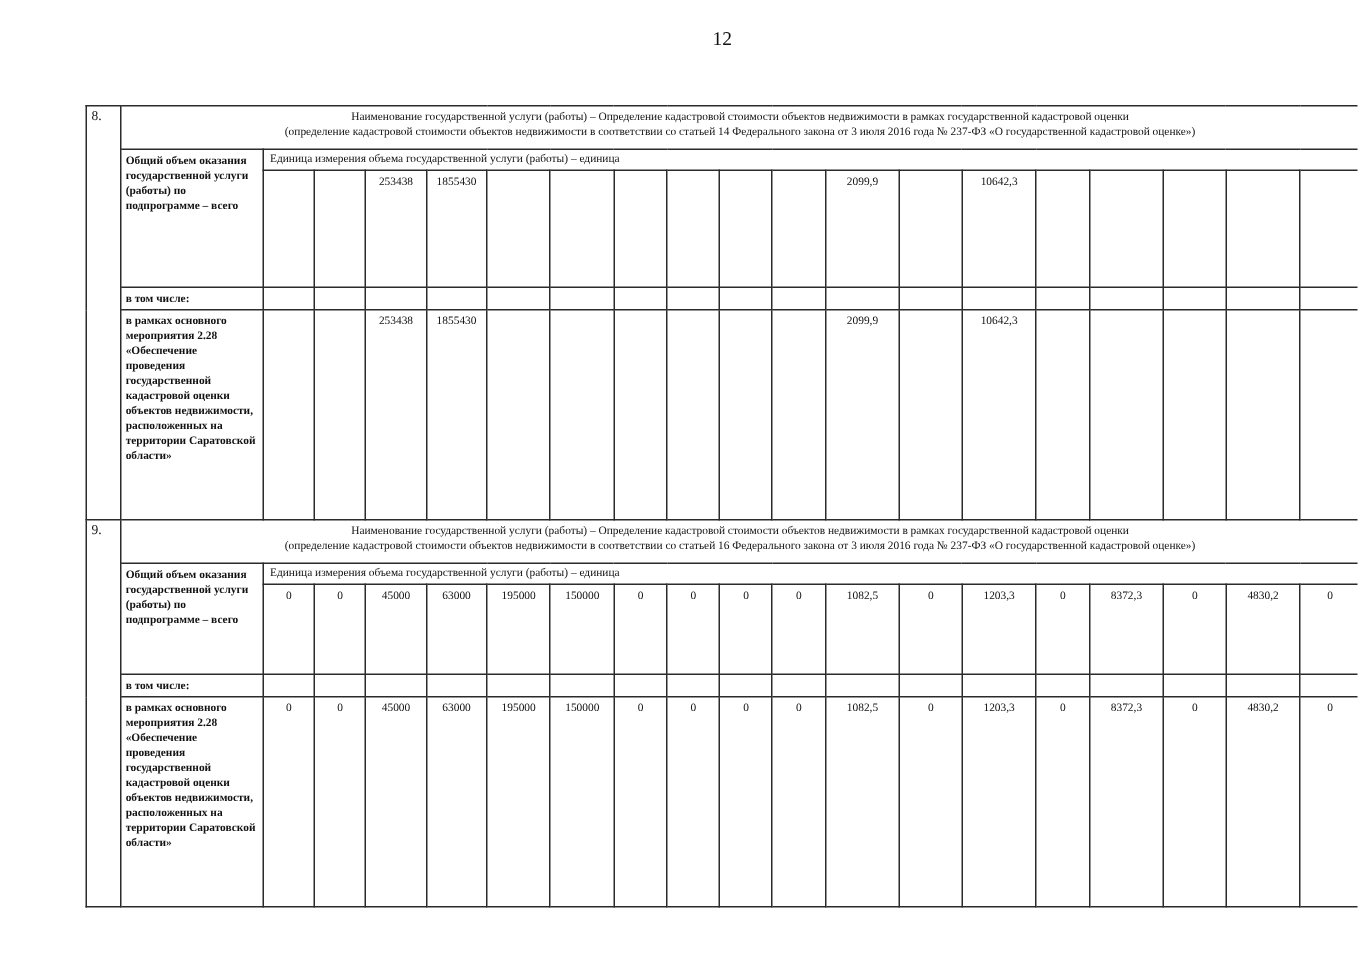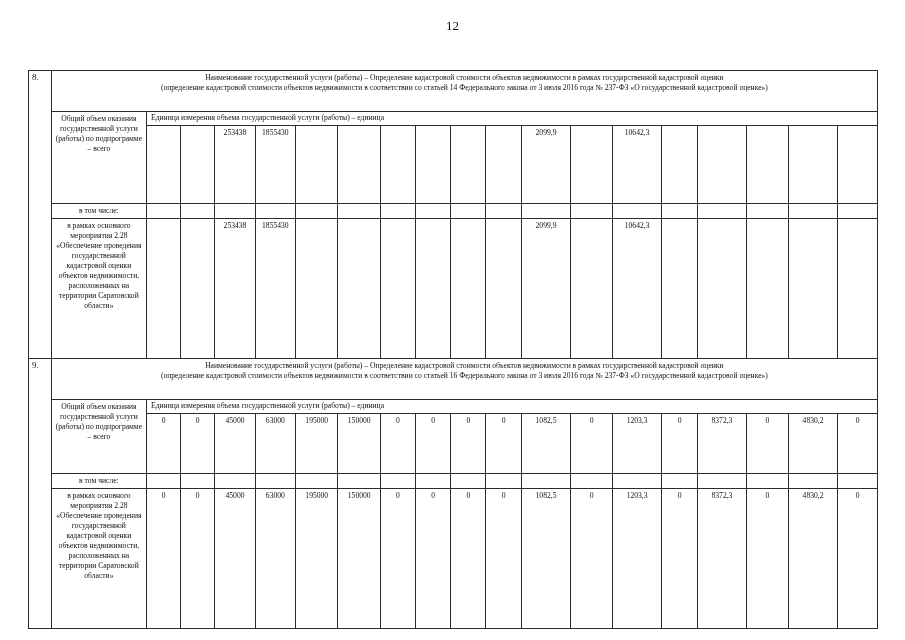--- a/index.html
+++ b/index.html
@@ -13,20 +13,21 @@
     font-family: "Liberation Serif", serif;
     color: #111;
     position: relative;
     overflow: hidden;
   }
   .page {
     position: relative;
     width: 728px;
     height: 640px;
     box-sizing: border-box;
+    margin-left: 29px;
   }
   .page-number {
     position: absolute;
     top: 18px;
     left: 0;
     width: 905px;
     text-align: center;
     font-size: 13px;
     font-family: "Liberation Serif", serif;
   }
@@ -51,31 +52,32 @@
   td.num-col {
     text-align: left;
     vertical-align: top;
     font-size: 9px;
     padding-left: 3px;
   }
   td.title-cell {
     text-align: center;
     font-size: 7.6px;
     line-height: 1.35;
-    padding: 2px 6px 14px 6px;
+    padding: 2px 6px 2px 6px;
   }
   td.unit-cell {
     font-size: 7.6px;
     padding: 1px 4px;
   }
   td.label-cell {
-    text-align: center;
+    text-align: left;
     font-size: 7.6px;
     line-height: 1.32;
     padding: 2px 3px;
+    font-weight: bold;
   }
   td.data-cell {
     text-align: center;
     font-size: 7.6px;
     padding-top: 2px;
   }
   td.blank-cell {
     text-align: center;
   }
   .tall-1 { height: 78px; }

